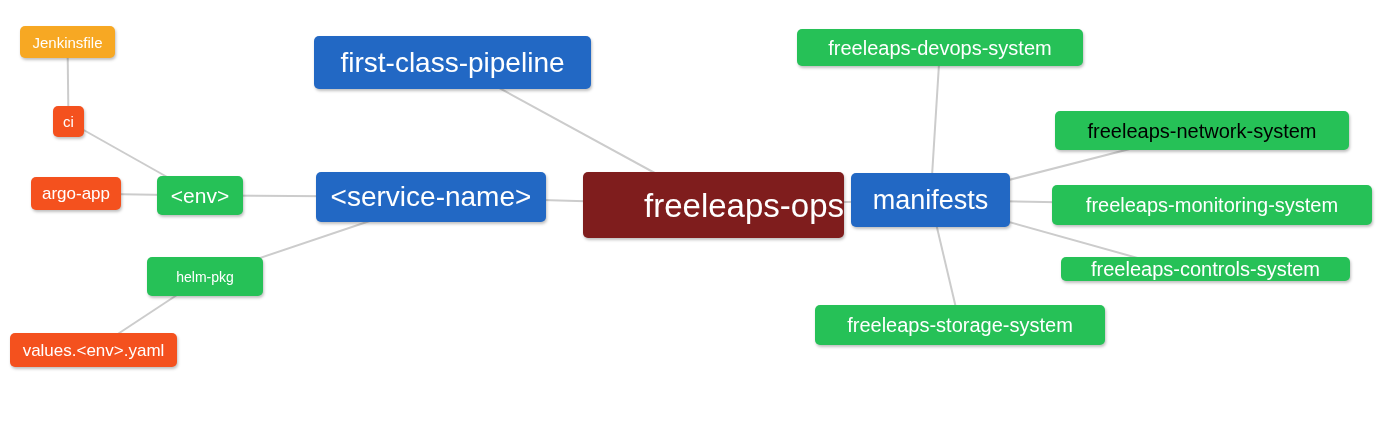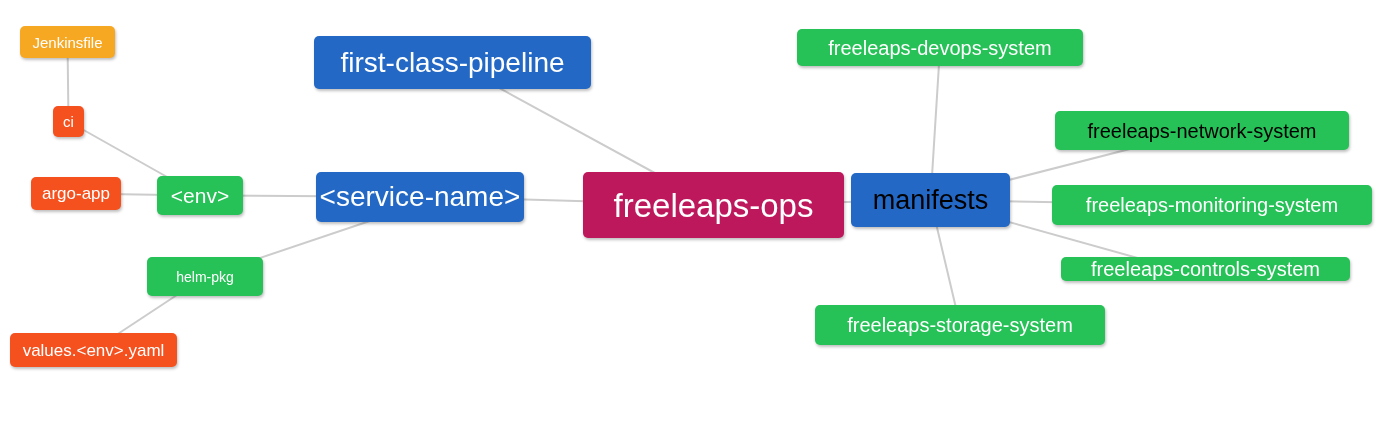--- a/index.html
+++ b/index.html
@@ -73,27 +73,27 @@
     </div>
     <div class="node" style="left: 147px; top: 257px; width: 116px; height: 39px; font-size: 14px; background: rgb(38, 193, 87); color: rgb(255, 255, 255);">
       <span>helm-pkg</span>
     </div>
     <div class="node" style="left: 10px; top: 333px; width: 167px; height: 34px; font-size: 17px; background: rgb(244, 81, 30); color: rgb(255, 255, 255);">
       <span>values.&lt;env&gt;.yaml</span>
     </div>
     <div class="node" style="left: 314px; top: 36px; width: 277px; height: 53px; font-size: 28px; background: rgb(34, 104, 196); color: rgb(255, 255, 255);">
       <span>first-class-pipeline</span>
     </div>
-    <div class="node" style="left: 316px; top: 172px; width: 208px; height: 50px; font-size: 28px; background: rgb(34, 104, 196); color: rgb(255, 255, 255);">
+    <div class="node" style="left: 316px; top: 172px; width: 230px; height: 50px; font-size: 28px; background: rgb(34, 104, 196); color: rgb(255, 255, 255);">
       <span>&lt;service-name&gt;</span>
     </div>
-    <div class="node" style="left: 583px; top: 172px; width: 261px; height: 66px; font-size: 33px; background: #be185d; color: rgb(255, 255, 255);">
+    <div class="node" style="left: 583px; top: 172px; width: 261px; height: 66px; font-size: 33px; background: #7f1d1d; color: rgb(255, 255, 255); justify-content: flex-end;">
       <span>freeleaps-ops</span>
     </div>
-    <div class="node" style="left: 851px; top: 173px; width: 159px; height: 54px; font-size: 27px; background: rgb(34, 104, 196); color: #000000;">
+    <div class="node" style="left: 851px; top: 173px; width: 159px; height: 54px; font-size: 27px; background: rgb(34, 104, 196); color: #ffffff;">
       <span>manifests</span>
     </div>
     <div class="node" style="left: 797px; top: 29px; width: 286px; height: 37px; font-size: 20px; background: rgb(38, 193, 87); color: rgb(255, 255, 255);">
       <span>freeleaps-devops-system</span>
     </div>
     <div class="node" style="left: 1055px; top: 111px; width: 294px; height: 39px; font-size: 20px; background: rgb(38, 193, 87); color: #000000;">
       <span>freeleaps-network-system</span>
     </div>
     <div class="node" style="left: 1052px; top: 185px; width: 320px; height: 40px; font-size: 20px; background: rgb(38, 193, 87); color: rgb(255, 255, 255); justify-content: center;">
       <span>freeleaps-monitoring-system</span>

